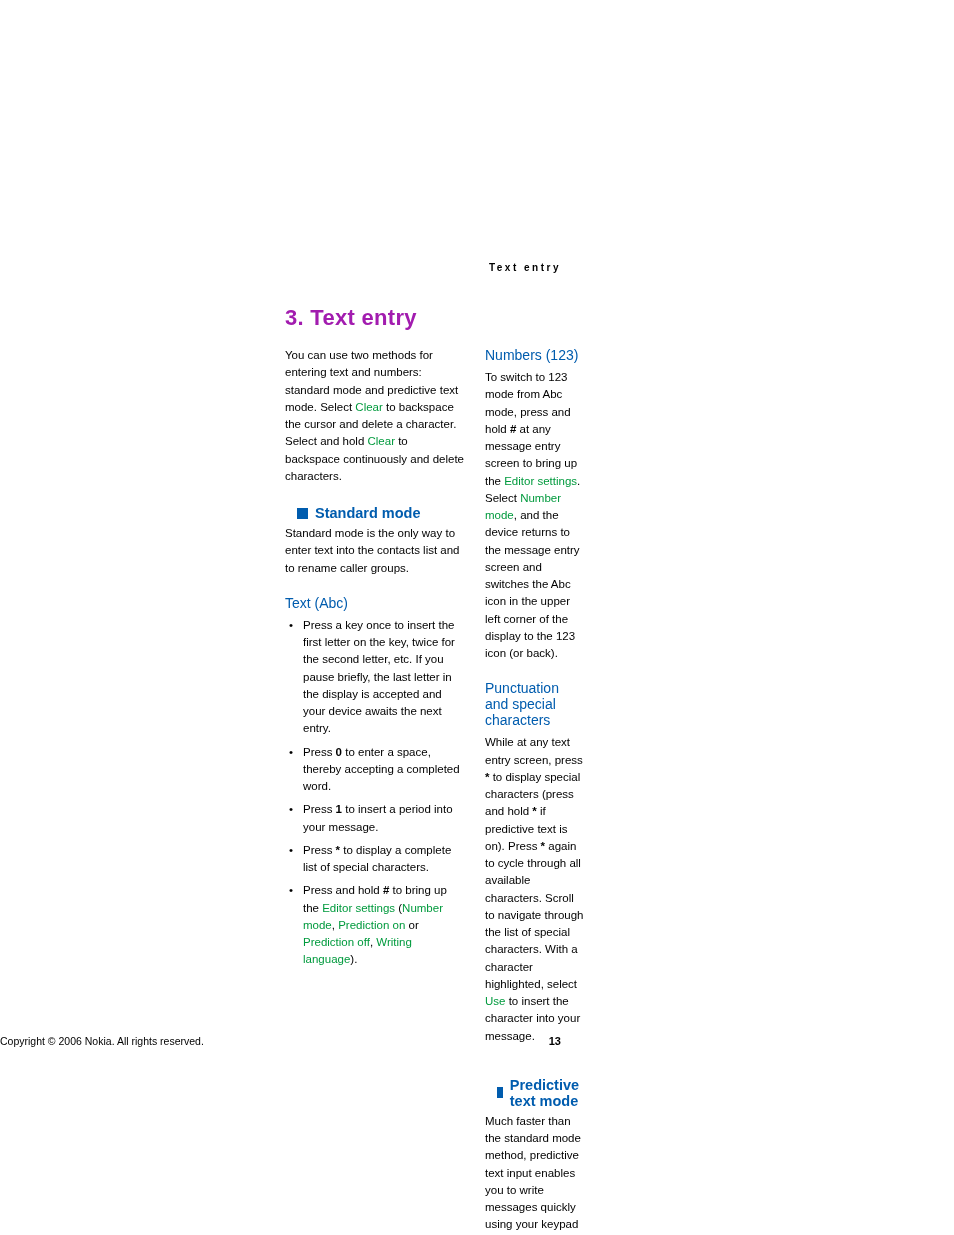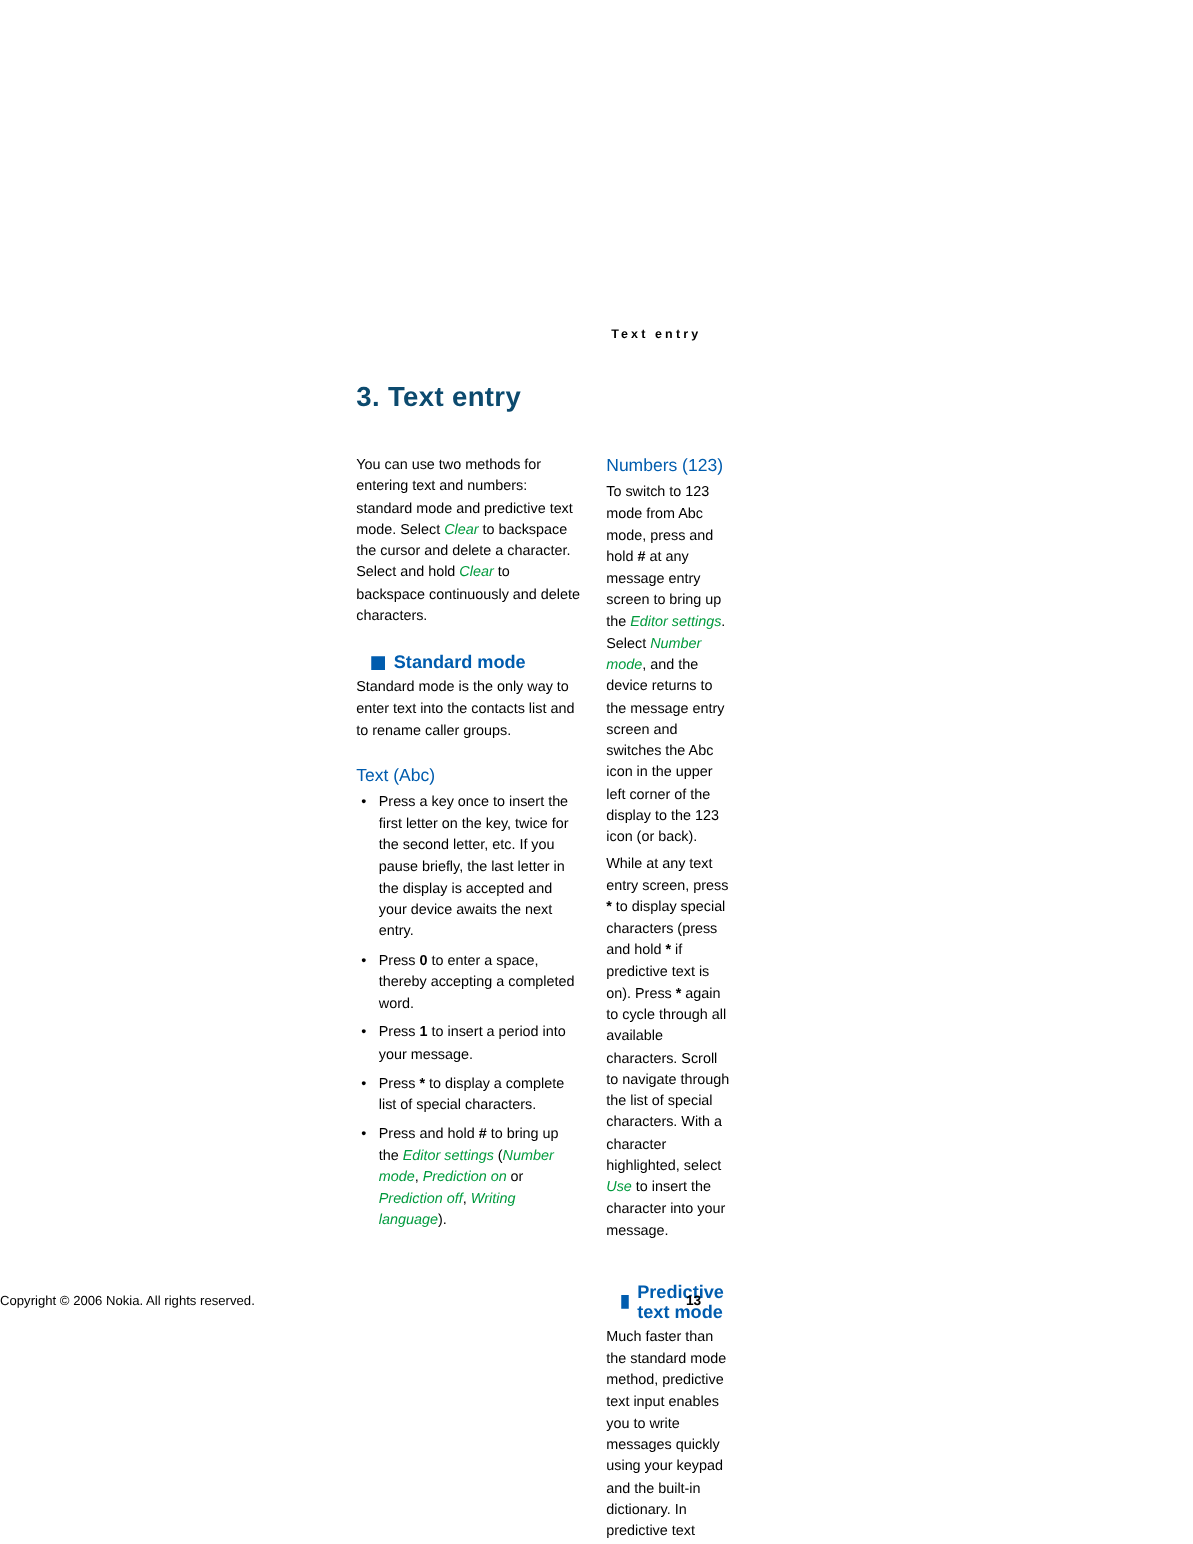--- a/index.html
+++ b/index.html
@@ -19,22 +19,22 @@
     position: absolute;
     top: 262px;
     right: 287px;
     font-size: 10px;
     font-weight: bold;
     letter-spacing: 2.5px;
   }
   .chapter-title {
     font-size: 22px;
     font-weight: bold;
-    color: #0c4a6e;
-    margin: 0 0 33px 0;
+    color: #a21caf;
+    margin: 0 0 16px 0;
     letter-spacing: 0.3px;
   }
   .intro {
     font-size: 11.5px;
     line-height: 1.5;
     margin: 0 0 20px 0;
     width: 180px;
   }
   .section-head {
     font-size: 14.5px;
@@ -76,21 +76,20 @@
     margin-bottom: 6px;
   }
   ul.bullets li::before {
     content: "•";
     position: absolute;
     left: 4px;
     top: 0;
   }
   .menu-term {
     color: #009a3d;
-    font-style: italic;
   }
   b.key, .key {
     font-weight: bold;
   }
   .columns {
     display: flex;
     gap: 20px;
   }
   .col {
     width: 180px;
@@ -155,20 +154,21 @@
       </ul>
     </div>
 
     <div class="col-right">
 
       <h3 class="sub-head" style="margin-top:0;">Numbers (123)</h3>
       <p class="body-text">
         <span>To switch to 123 mode from Abc mode, press and hold </span><b class="key">#</b><span> at any message entry screen to bring up the </span><span class="menu-term">Editor settings</span><span>. Select </span><span class="menu-term">Number mode</span><span>, and the device returns to the message entry screen and switches the Abc icon in the upper left corner of the display to the 123 icon (or back).</span>
       </p>
 
+      <h3 class="sub-head">Punctuation and special characters</h3>
       <p class="body-text">
         <span>While at any text entry screen, press </span><b class="key">*</b><span> to display special characters (press and hold </span><b class="key">*</b><span> if predictive text is on). Press </span><b class="key">*</b><span> again to cycle through all available characters. Scroll to navigate through the list of special characters. With a character highlighted, select </span><span class="menu-term">Use</span><span> to insert the character into your message.</span>
       </p>
 
       <h2 class="section-head" style="margin-top:32px;">
         <span class="sq"></span>
         <span>Predictive text mode</span>
       </h2>
       <p class="body-text">Much faster than the standard mode method, predictive text input enables you to write messages quickly using your keypad and the built-in dictionary. In predictive text mode, your phone predicts the words as you enter them.</p>
 

